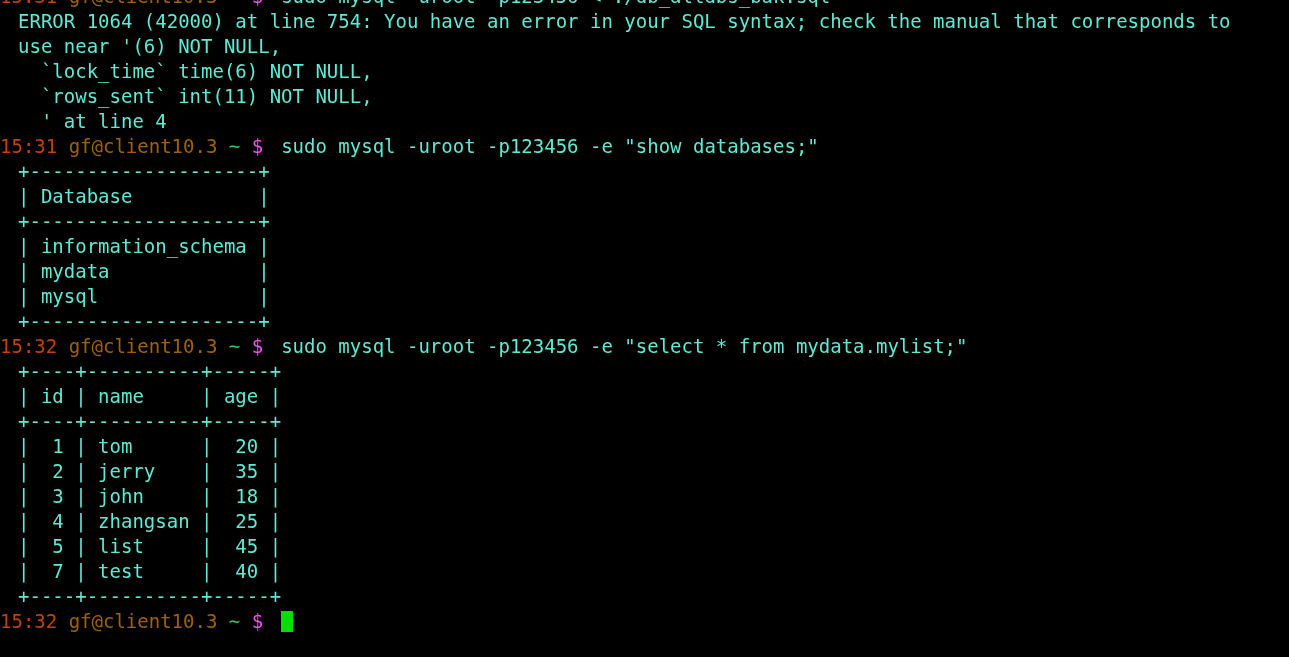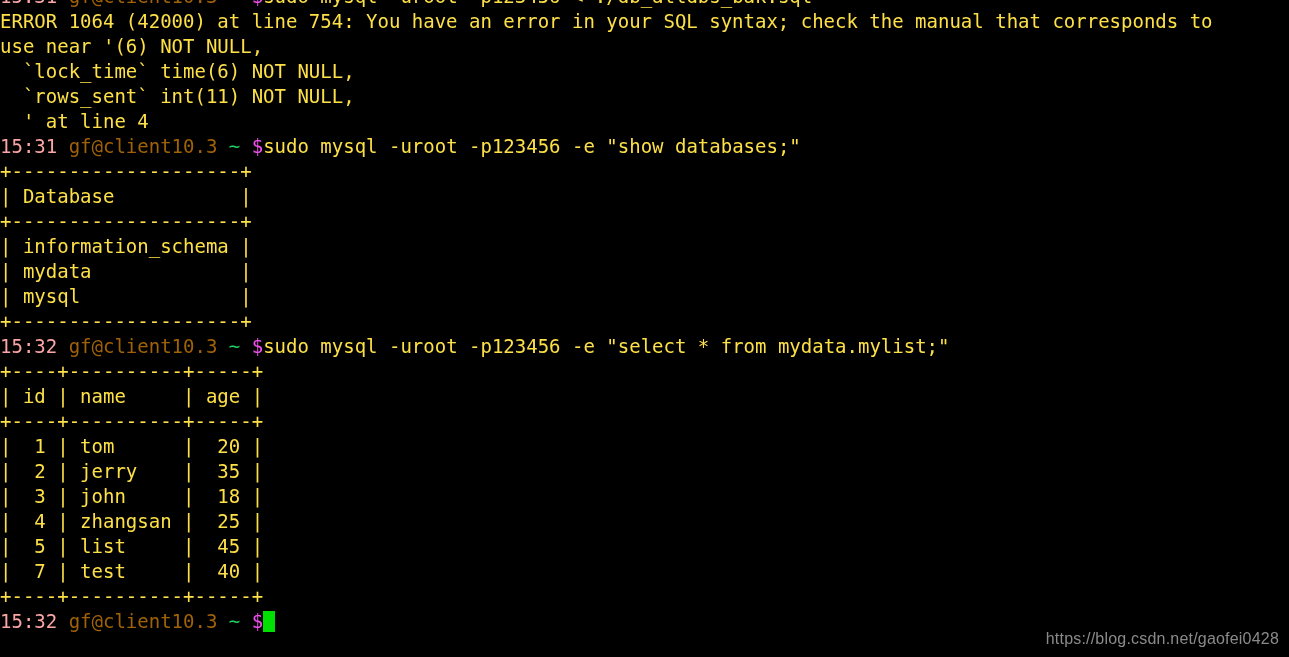--- a/index.html
+++ b/index.html
@@ -25,25 +25,25 @@
     left: 0;
     top: -16px;
     width: 1289px;
     white-space: pre;
   }
   .line {
     height: 25px;
     white-space: pre;
     display: block;
   }
-  .c-red     { color: #fca5a5; }
+  .c-red     { color: #c2410c; }
   .c-white   { color: #a16207; }
   .c-green   { color: #1ed760; }
   .c-magenta { color: #f050f0; }
-  .c-plain   { color: #fde047; }
+  .c-plain   { color: #5eead4; padding-left: 18px; }
   .cursor {
     display: inline-block;
     width: 11.8px;
     height: 21px;
     background: #00e000;
     vertical-align: -4px;
   }
   #watermark {
     position: absolute;
     right: 10px;
@@ -53,14 +53,13 @@
     color: #8a8a8a;
     letter-spacing: 0.2px;
     white-space: pre;
   }
 </style>
 </head>
 <body>
 
 <div id="terminal">
   <div id="screen"><span class="line"><span class="c-red">15:31</span><span class="c-white"> gf@client10.3 </span><span class="c-green">~</span><span class="c-magenta"> $</span><span class="c-plain">sudo mysql -uroot -p123456 &lt; ./db_alldbs_bak.sql</span></span><span class="line"><span class="c-plain">ERROR 1064 (42000) at line 754: You have an error in your SQL syntax; check the manual that corresponds to</span></span><span class="line"><span class="c-plain">use near '(6) NOT NULL,</span></span><span class="line"><span class="c-plain">  `lock_time` time(6) NOT NULL,</span></span><span class="line"><span class="c-plain">  `rows_sent` int(11) NOT NULL,</span></span><span class="line"><span class="c-plain">  ' at line 4</span></span><span class="line"><span class="c-red">15:31</span><span class="c-white"> gf@client10.3 </span><span class="c-green">~</span><span class="c-magenta"> $</span><span class="c-plain">sudo mysql -uroot -p123456 -e "show databases;"</span></span><span class="line"><span class="c-plain">+--------------------+</span></span><span class="line"><span class="c-plain">| Database           |</span></span><span class="line"><span class="c-plain">+--------------------+</span></span><span class="line"><span class="c-plain">| information_schema |</span></span><span class="line"><span class="c-plain">| mydata             |</span></span><span class="line"><span class="c-plain">| mysql              |</span></span><span class="line"><span class="c-plain">+--------------------+</span></span><span class="line"><span class="c-red">15:32</span><span class="c-white"> gf@client10.3 </span><span class="c-green">~</span><span class="c-magenta"> $</span><span class="c-plain">sudo mysql -uroot -p123456 -e "select * from mydata.mylist;"</span></span><span class="line"><span class="c-plain">+----+----------+-----+</span></span><span class="line"><span class="c-plain">| id | name     | age |</span></span><span class="line"><span class="c-plain">+----+----------+-----+</span></span><span class="line"><span class="c-plain">|  1 | tom      |  20 |</span></span><span class="line"><span class="c-plain">|  2 | jerry    |  35 |</span></span><span class="line"><span class="c-plain">|  3 | john     |  18 |</span></span><span class="line"><span class="c-plain">|  4 | zhangsan |  25 |</span></span><span class="line"><span class="c-plain">|  5 | list     |  45 |</span></span><span class="line"><span class="c-plain">|  7 | test     |  40 |</span></span><span class="line"><span class="c-plain">+----+----------+-----+</span></span><span class="line"><span class="c-red">15:32</span><span class="c-white"> gf@client10.3 </span><span class="c-green">~</span><span class="c-magenta"> $</span><span class="c-plain"></span><span class="cursor"></span></span></div>
-  <div id="watermark">https://blog.csdn.net/gaofei0428</div>
 </div>
 
 </body></html>

